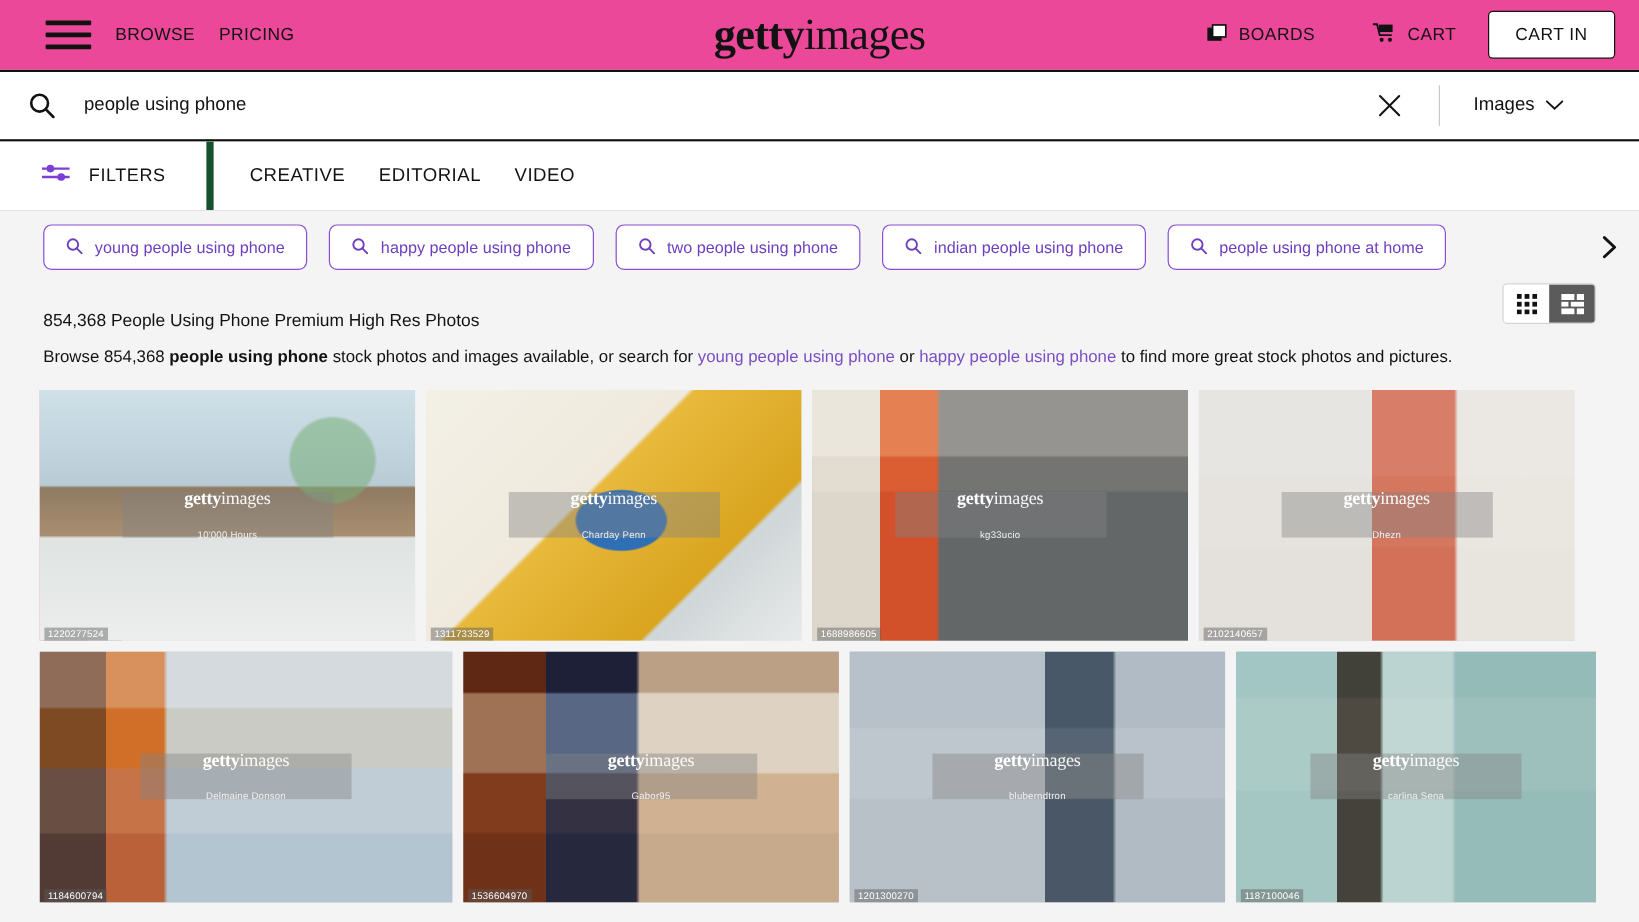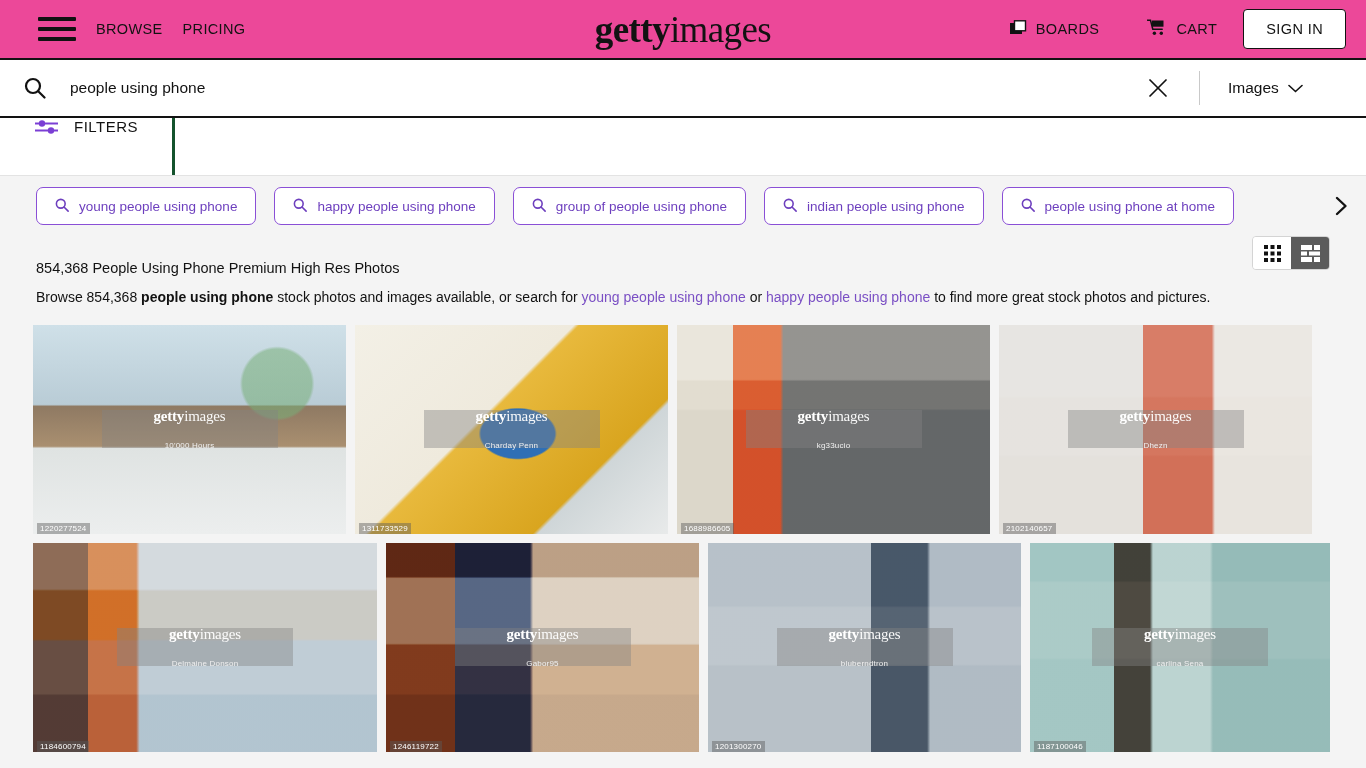--- a/index.html
+++ b/index.html
@@ -128,24 +128,24 @@
 
   
   .filterbar {
     height: 58px;
     background: #ffffff;
     border-bottom: 1px solid #e3e3e3;
     display: flex;
     align-items: center;
   }
   .filters-group {
-    display: flex; gap: 14px;
+    display: flex; align-items: center; gap: 14px;
     padding: 0 34px 0 34px;
     height: 100%;
-    border-right: 3px solid #14532d;
+    border-right: 6px solid #14532d;
     cursor: pointer;
   }
   .filters-label {
     font-size: 15px;
     letter-spacing: 0.5px;
     color: #121212;
   }
   .tabs {
     display: flex; align-items: center; gap: 28px;
     padding-left: 30px;
@@ -352,21 +352,21 @@
       <span>
         <svg width="20" height="17" viewBox="0 0 20 17">
           <path d="M0.5 1.2h3l2.3 9.1h9.4" stroke="#121212" stroke-width="1.5" fill="none" stroke-linecap="round"></path>
           <rect x="5" y="1.5" width="11.5" height="6.2" fill="#121212"></rect>
           <circle cx="7.4" cy="14.2" r="1.7" fill="#121212"></circle>
           <circle cx="14.3" cy="14.2" r="1.7" fill="#121212"></circle>
         </svg>
       </span>
       <span>CART</span>
     </div>
-    <button class="signin-btn">SIGN IN</button>
+    <button class="signin-btn">CART IN</button>
   </div>
 </div>
 
 <div class="searchbar">
   <div class="search-icon-wrap">
     <svg width="22" height="22" viewBox="0 0 22 22">
       <circle cx="9" cy="9" r="7" fill="none" stroke="#121212" stroke-width="2.2"></circle>
       <line x1="14.2" y1="14.2" x2="20.5" y2="20.5" stroke="#121212" stroke-width="2.2" stroke-linecap="round"></line>
     </svg>
   </div>
@@ -393,20 +393,25 @@
     <span>
       <svg width="26" height="18" viewBox="0 0 26 18">
         <line x1="1" y1="5.5" x2="24" y2="5.5" stroke="#7b3fd4" stroke-width="2"></line>
         <line x1="1" y1="12.5" x2="24" y2="12.5" stroke="#7b3fd4" stroke-width="2"></line>
         <circle cx="8" cy="5.5" r="3.2" fill="#7b3fd4"></circle>
         <circle cx="17" cy="12.5" r="3.2" fill="#7b3fd4"></circle>
       </svg>
     </span>
     <span class="filters-label">FILTERS</span>
   </div>
+  <div class="tabs">
+    <span class="tab">CREATIVE</span>
+    <span class="tab">EDITORIAL</span>
+    <span class="tab">VIDEO</span>
+  </div>
 </div>
 
 <div class="content">
 
   <div class="chips-row">
     <div class="chip">
       <span>
         <svg width="14" height="14" viewBox="0 0 16 16">
             <circle cx="6.6" cy="6.6" r="5" fill="none" stroke="#6d3fbe" stroke-width="1.8"></circle>
             <line x1="10.3" y1="10.3" x2="15" y2="15" stroke="#6d3fbe" stroke-width="1.8" stroke-linecap="round"></line>
@@ -423,21 +428,21 @@
       </span>
       <span>happy people using phone</span>
     </div>
     <div class="chip">
       <span>
         <svg width="14" height="14" viewBox="0 0 16 16">
             <circle cx="6.6" cy="6.6" r="5" fill="none" stroke="#6d3fbe" stroke-width="1.8"></circle>
             <line x1="10.3" y1="10.3" x2="15" y2="15" stroke="#6d3fbe" stroke-width="1.8" stroke-linecap="round"></line>
           </svg>
       </span>
-      <span>group of people using phone</span>
+      <span>two people using phone</span>
     </div>
     <div class="chip">
       <span>
         <svg width="14" height="14" viewBox="0 0 16 16">
             <circle cx="6.6" cy="6.6" r="5" fill="none" stroke="#6d3fbe" stroke-width="1.8"></circle>
             <line x1="10.3" y1="10.3" x2="15" y2="15" stroke="#6d3fbe" stroke-width="1.8" stroke-linecap="round"></line>
           </svg>
       </span>
       <span>indian people using phone</span>
     </div>
@@ -539,21 +544,21 @@
         </div>
         <div class="tile-id">1184600794</div>
       </div>
 
       <div class="tile" style="width:313px">
         <div class="tile-photo ph6"></div>
         <div class="wm">
           <div class="wm-logo"><span class="wb">getty</span><span class="wl">images</span></div>
           <div class="wm-credit">Gabor95</div>
         </div>
-        <div class="tile-id">1246119722</div>
+        <div class="tile-id">1536604970</div>
       </div>
 
       <div class="tile" style="width:313px">
         <div class="tile-photo ph7"></div>
         <div class="wm">
           <div class="wm-logo"><span class="wb">getty</span><span class="wl">images</span></div>
           <div class="wm-credit">bluberndtron</div>
         </div>
         <div class="tile-id">1201300270</div>
       </div>

